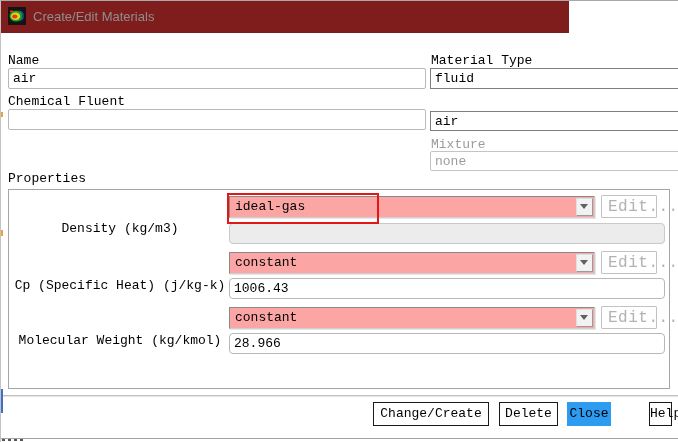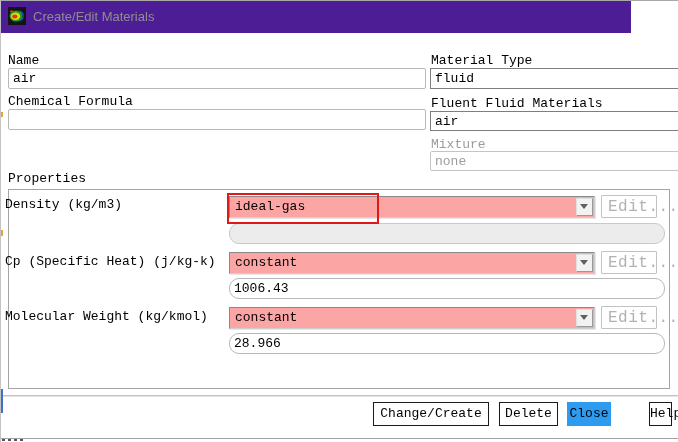--- a/index.html
+++ b/index.html
@@ -2,53 +2,53 @@
 <html><head>
 <meta charset="utf-8">
 <style>
   html,body { margin:0; padding:0; background:#fff; }
   .window {
     position:relative; width:678px; height:442px; background:#ffffff;
     font-family:"Liberation Mono", monospace; font-size:13px; color:#000;
     overflow:hidden; box-sizing:border-box;
     border-top:1px solid #a8a8a8; border-left:1px solid #c3c3c3;
   }
-  .titlebar { position:absolute; left:0; top:0; width:630px; height:32px; background:#4c1d95; }
+  .titlebar { position:absolute; left:0; top:0; width:568px; height:32px; background:#7f1d1d; }
   .app-icon { position:absolute; left:7px; top:6px; width:18px; height:18px; }
   .title-text { position:absolute; left:32px; top:8px; font-family:"Liberation Sans", sans-serif;
     font-size:13px; color:#8e8e8e; white-space:nowrap; }
 
   .lbl { position:absolute; white-space:nowrap; height:15px; }
   .lbl.dim { color:#9c9c9c; }
 
   .inp { position:absolute; box-sizing:border-box; border:1px solid #b8b8b8; border-radius:2px;
     font:inherit; padding:3px 4px; background:#fff; color:#000; outline:none; }
   .inp.dark { border-color:#7e7e7e; border-radius:0; }
   .inp.dim  { color:#9c9c9c; border-color:#c4c4c4; }
 
   .grpbox { position:absolute; left:7px; top:188px; width:660px; height:198px;
     border:1px solid #a5a5a5; background:#fff; }
 
-  .row-label { position:absolute; left:4px; width:214px; text-align:left; white-space:nowrap; }
+  .row-label { position:absolute; left:12px; width:214px; text-align:center; white-space:nowrap;margin-top:24px; }
 
   .combo { position:absolute; left:228px; width:366px; height:22px; box-sizing:border-box;
     background:#fca5a5; border:1px solid #8a8a8a; border-right-color:#cfcfcf; border-bottom-color:#cfcfcf;
     box-shadow:1px 1px 0 #e6e6e6; }
   .combo .txt { position:absolute; left:5px; top:2px; white-space:nowrap; }
   .arrow-btn { position:absolute; right:1px; top:1px; width:17px; height:18px; background:#f2f2f2;
     border:1px solid #e0e0e0; border-right-color:#9a9a9a; border-bottom-color:#9a9a9a; box-sizing:border-box; }
   .arrow-btn::after { content:""; position:absolute; left:3px; top:5px;
     border-left:4px solid transparent; border-right:4px solid transparent; border-top:5px solid #606060; }
 
   .edit-btn { position:absolute; left:600px; width:56px; height:23px; box-sizing:border-box;
     background:#fff; border:1px solid #c2c2c2; color:#b2b2b2; font-family:inherit; font-size:16px;
     letter-spacing:0.5px; text-align:center; line-height:21px; border-radius:1px; }
 
   .val { position:absolute; left:228px; width:436px; height:21px; box-sizing:border-box;
-    border:1px solid #b8b8b8; border-radius:10px; background:#fff; font:inherit; padding:0 4px; outline:none; }
+    border:1px solid #b8b8b8; border-radius:4px; background:#fff; font:inherit; padding:0 4px; outline:none; }
   .val.disabled { background:#ececec; border-color:#c9c9c9; }
 
   .red-box { position:absolute; left:226px; top:192px; width:148px; height:27px;
     border:2px solid #e01818; z-index:5; pointer-events:none; }
 
   .sep { position:absolute; left:0; top:394px; width:678px; height:1px; background:#c2c2c2;
     border-bottom:1px solid #e4e4e4; }
   .bottom-line { position:absolute; left:0; top:437px; width:678px; height:1px; background:#a2a2a2; }
 
   .btn { position:absolute; top:401px; height:24px; box-sizing:border-box; background:#fff;
@@ -72,27 +72,26 @@
         <path d="M11 3.2 A7 6 0 0 1 11.5 14.5 L15.5 9 Z" fill="#2450d2"></path>
         <rect x="2" y="3.5" width="3" height="1.6" fill="#e23312"></rect>
       </svg>
     </span>
     <span class="title-text">Create/Edit Materials</span>
   </div>
 
   <div class="lbl" style="left:7px; top:52px;">Name</div>
   <input class="inp" style="left: 7px; top: 67px; width: 418px; height: 21px;" value="air">
 
-  <div class="lbl" style="left:7px; top:93px;">Chemical Formula</div>
+  <div class="lbl" style="left:7px; top:93px;">Chemical Fluent</div>
   <input class="inp" style="left: 7px; top: 108px; width: 418px; height: 21px;" value="">
 
   <div class="lbl" style="left:430px; top:52px;">Material Type</div>
   <input class="inp dark" style="left: 429px; top: 67px; width: 252px; height: 21px;" value="fluid">
 
-  <div class="lbl" style="left:430px; top:95px;">Fluent Fluid Materials</div>
   <input class="inp dark" style="left: 429px; top: 110px; width: 252px; height: 20px;" value="air">
 
   <div class="lbl dim" style="left:430px; top:136px;">Mixture</div>
   <input class="inp dim" style="left: 429px; top: 150px; width: 252px; height: 20px;" value="none">
 
   <div class="lbl" style="left:7px; top:170px;">Properties</div>
   <div class="grpbox"></div>
 
   <div class="row-label" style="top:196px;">Density (kg/m3)</div>
   <div class="combo" style="top:195px;">

